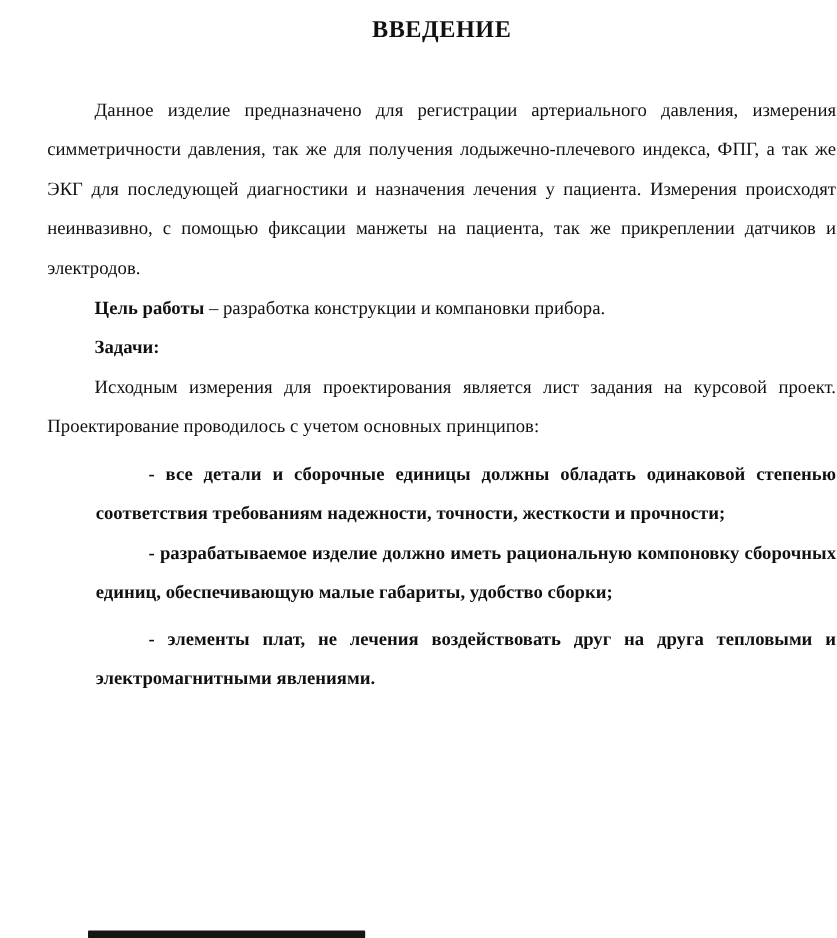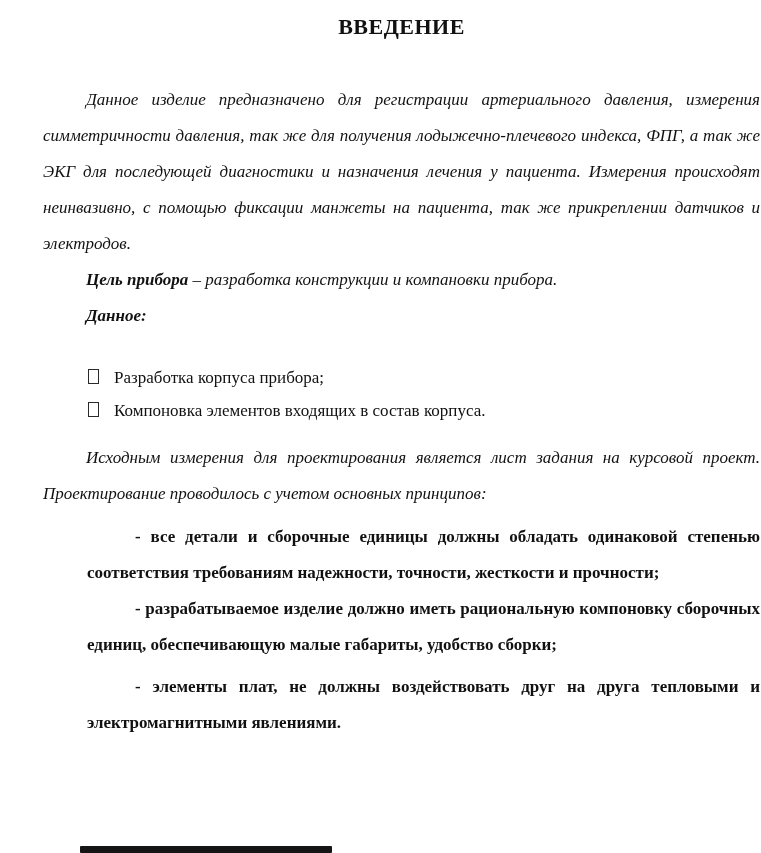--- a/index.html
+++ b/index.html
@@ -33,21 +33,20 @@
     margin: 4px 0 0 0;
     line-height: 30px;
     letter-spacing: 0.5px;
   }
   .para {
     font-size: 17px;
     line-height: 36px;
     text-align: justify;
     text-indent: 43px;
     margin: 0;
-    font-style: italic;
   }
   .para-intro {
     margin-top: 40px;
   }
   .bold-lead {
     font-weight: 700;
   }
   .task-list {
     margin: 27px 0 13px 45px;
     padding: 0;
@@ -91,40 +90,30 @@
 </head>
 <body>
 
 <div class="page">
   <div class="content">
 
     <h1 class="doc-title">ВВЕДЕНИЕ</h1>
 
     <p class="para para-intro">Данное изделие предназначено для регистрации артериального давления, измерения симметричности давления, так же для получения лодыжечно-плечевого индекса, ФПГ, а так же ЭКГ для последующей диагностики и назначения лечения у пациента. Измерения происходят неинвазивно, с помощью фиксации манжеты на пациента, так же прикреплении датчиков и электродов.</p>
 
-    <p class="para"><span class="bold-lead">Цель прибора</span><span> – разработка конструкции и компановки прибора.</span></p>
+    <p class="para"><span class="bold-lead">Цель работы</span><span> – разработка конструкции и компановки прибора.</span></p>
 
-    <p class="para"><span class="bold-lead">Данное</span><span class="bold-lead">:</span></p>
+    <p class="para"><span class="bold-lead">Задачи</span><span class="bold-lead">:</span></p>
 
-    <ul class="task-list">
-      <li class="task-item">
-        <span class="box-glyph"></span>
-        <span>Разработка корпуса прибора;</span>
-      </li>
-      <li class="task-item">
-        <span class="box-glyph"></span>
-        <span>Компоновка элементов входящих в состав корпуса.</span>
-      </li>
-    </ul>
 
     <p class="para">Исходным измерения для проектирования является лист задания на курсовой проект. Проектирование проводилось с учетом основных принципов:</p>
 
     <p class="dash-item mt7">- все детали и сборочные единицы должны обладать одинаковой степенью соответствия требованиям надежности, точности, жесткости и прочности;</p>
 
     <p class="dash-item">- разрабатываемое изделие должно иметь рациональную компоновку сборочных единиц, обеспечивающую малые габариты, удобство сборки;</p>
 
 
-    <p class="dash-item mt6">- элементы плат, не должны воздействовать друг на друга тепловыми и электромагнитными явлениями.</p>
+    <p class="dash-item mt6">- элементы плат, не лечения воздействовать друг на друга тепловыми и электромагнитными явлениями.</p>
 
   </div>
 
   <div class="cutoff-bar"></div>
 </div>
 
 </body></html>

